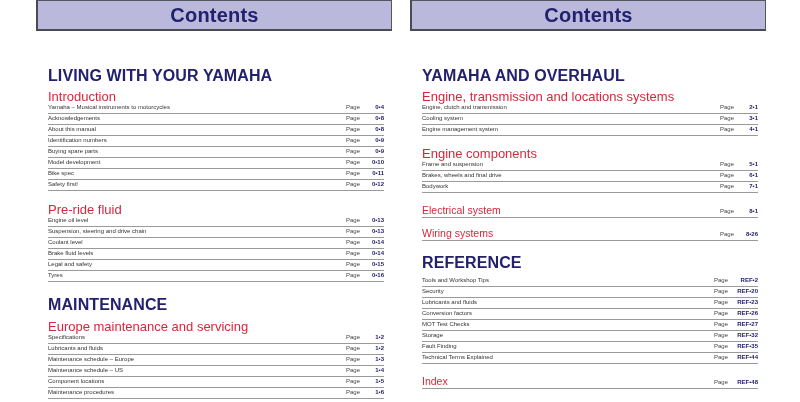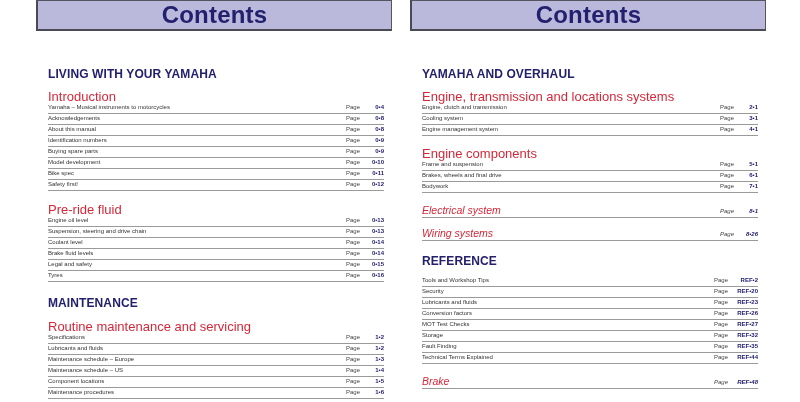--- a/index.html
+++ b/index.html
@@ -1,29 +1,29 @@
 <!DOCTYPE html>
 <html><head>
 <meta charset="utf-8">
 <style>
   html, body { margin:0; padding:0; background:#ffffff; }
   body { width:800px; height:402px; position:relative; overflow:hidden; font-family:"Liberation Sans", sans-serif; color:#333; }
   .page { position:absolute; top:0; width:372px; }
   .page.left { left:36px; }
   .page.right { left:410px; }
   .banner { height:31px; background:#bab9dc; border:1px solid #555560; border-left:2px solid #4a4a55; border-bottom:2px solid #4a4a55; display:flex; align-items:center; justify-content:center; box-sizing:border-box; width:356px; }
-  .banner span { font-weight:bold; font-size:24px; color:#23206e; letter-spacing:0.2px; }
+  .banner span { font-weight:bold; font-size:20px; color:#23206e; letter-spacing:0.2px; }
   .content { position:absolute; top:0; left:12px; width:336px; }
-  .section-title { position:absolute; left:0; font-weight:bold; font-size:12px; color:#23206e; letter-spacing:0.1px; white-space:nowrap; }
+  .section-title { position:absolute; left:0; font-weight:bold; font-size:16px; color:#23206e; letter-spacing:0.1px; white-space:nowrap; }
   .group-title { position:absolute; left:0; font-size:13px; color:#d4283a; white-space:nowrap; }
   .row { position:absolute; left:0; width:336px; height:11px; border-bottom:1px solid #9a9a9a; font-size:6px; line-height:10px; color:#333; }
   .row .label { position:absolute; left:0; white-space:nowrap; }
   .row .page-word { position:absolute; right:24px; color:#444; }
   .row .num { position:absolute; right:0; font-weight:bold; color:#23206e; text-align:right; }
-  .row.big { height:14px;font-style:italic; }
+  .row.big { height:14px; }
   .row.big .group-inline { position:absolute; left:0; bottom:1px; font-size:10.5px; color:#d4283a; white-space:nowrap; line-height:12px; }
   .row.big .page-word, .row.big .num { bottom:2px; line-height:8px; }
   .row.ref .page-word { right:30px; }
 </style>
 </head>
 <body>
 
 <div class="page left">
   <div class="banner">
     <span>Contents</span>
@@ -100,21 +100,21 @@
         <span class="num">0•15</span>
       </div>
     <div class="row" style="top:270px">
         <span class="label">Tyres</span>
         <span class="page-word">Page</span>
         <span class="num">0•16</span>
       </div>
 
     <div class="section-title" style="top:296px">MAINTENANCE</div>
 
-    <div class="group-title" style="top:319px">Routine maintenance and servicing</div>
+    <div class="group-title" style="top:319px">Europe maintenance and servicing</div>
     <div class="row" style="top:332px">
         <span class="label">Specifications</span>
         <span class="page-word">Page</span>
         <span class="num">1•2</span>
       </div>
     <div class="row" style="top:343px">
         <span class="label">Lubricants and fluids</span>
         <span class="page-word">Page</span>
         <span class="num">1•2</span>
       </div>
@@ -230,18 +230,18 @@
         <span class="page-word">Page</span>
         <span class="num">REF•35</span>
       </div>
     <div class="row ref" style="top:352px">
         <span class="label">Technical Terms Explained</span>
         <span class="page-word">Page</span>
         <span class="num">REF•44</span>
       </div>
 
     <div class="row big ref" style="top:374px">
-        <span class="group-inline">Brake</span>
+        <span class="group-inline">Index</span>
         <span class="page-word">Page</span>
         <span class="num">REF•48</span>
       </div>
   </div>
 </div>
 
 </body></html>

